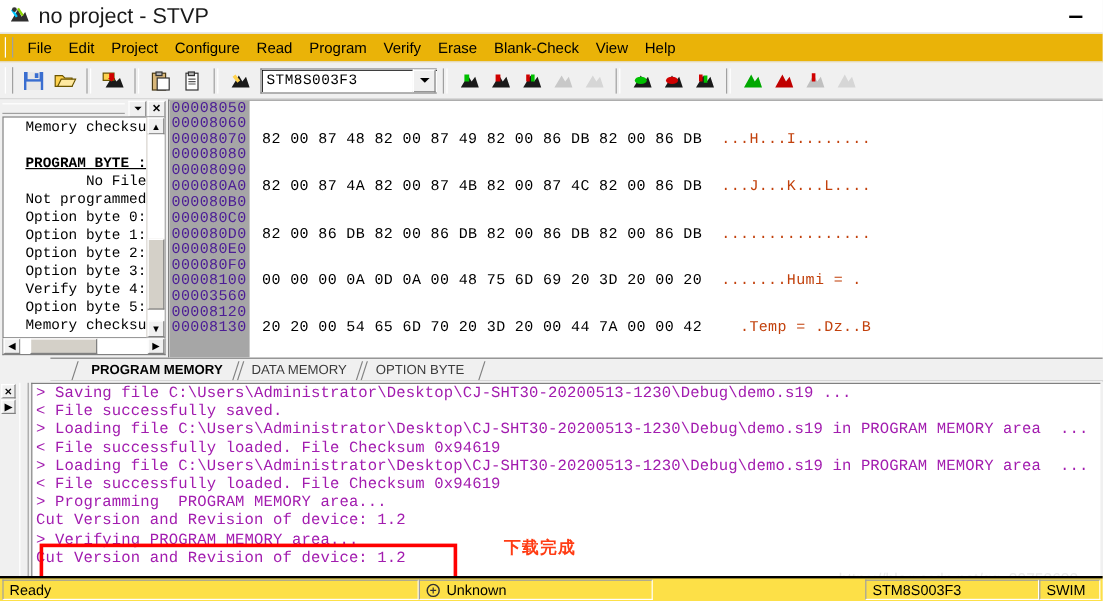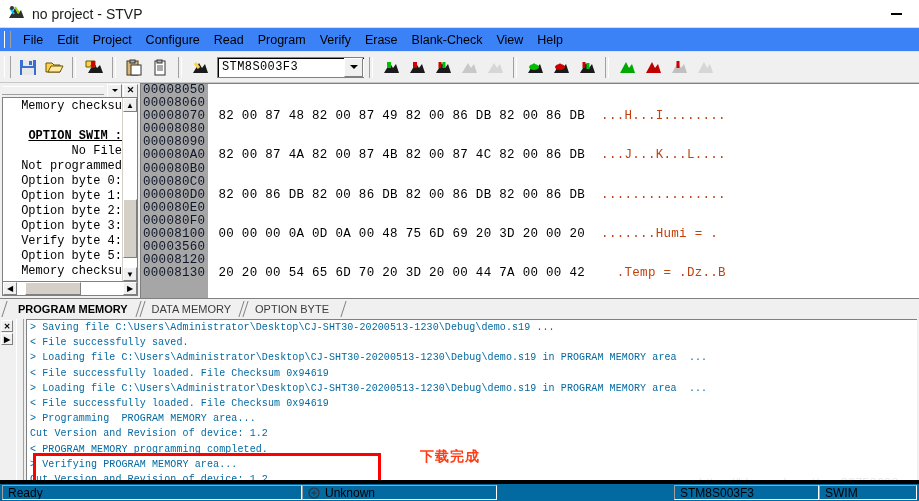--- a/index.html
+++ b/index.html
@@ -34,21 +34,21 @@
     border-bottom: 1px solid #dcdcdc;
     position: relative;
   }
   .title-icon {
     width: 20px; height: 18px;
     margin-left: 6px; margin-right: 6px;
     position: relative;
     flex: 0 0 auto;
   }
   .title-text {
-    font-size: 14px;
+    font-size: 18px;
     color: #1a1a1a;
     font-family: "Liberation Sans", sans-serif;
   }
   .win-buttons {
     position: absolute;
     right: 0; top: 0;
     height: 27px;
     display: flex;
     align-items: center;
   }
@@ -56,21 +56,21 @@
     width: 46px; height: 27px;
     display: flex; align-items: center; justify-content: center;
   }
   .minimize-glyph {
     width: 11px; height: 2px; background: #000; display:block;
   }
 
   
   .menubar {
     height: 23px;
-    background: #3b82f6;
+    background: #eab308;
     display: flex;
     align-items: center;
     flex: 0 0 auto;
     padding-left: 4px;
     border-bottom: 1px solid #e3e3e3;
   }
   .menu-grip {
     width: 5px; height: 17px;
     border-left: 1px solid #ffffff;
     border-right: 1px solid #a0a0a0;
@@ -292,21 +292,21 @@
   }
   .hexview {
     flex: 1 1 auto;
     display: flex;
     overflow: hidden;
     background: #ffffff;
     min-height: 0;
   }
   .hex-addr-col {
     background: #a6a6a6;
-    color: #0f172a;
+    color: #4c1d95;
     font-family: "Liberation Mono", monospace;
     font-size: 12.5px;
     line-height: 13.1px;
     padding: 0 3px 0 2px;
     letter-spacing: 0.3px;
     flex: 0 0 auto;
   }
   .hex-bytes-col {
     font-family: "Liberation Mono", monospace;
     font-size: 12.5px;
@@ -330,22 +330,23 @@
   }
 
   
   .tabstrip {
     height: 18px;
     background: #f0f0f0;
     display: flex;
     align-items: flex-end;
     flex: 0 0 auto;
     border-top: 1px solid #808080;
-    padding-left: 4px;
+    padding-left: 20px;
     position: relative;
+    margin-left: 42px;
   }
   .tab {
     position: relative;
     height: 16px;
     display: flex;
     align-items: center;
     padding: 0 10px 0 14px;
     font-size: 11px;
     font-family: "Liberation Sans", sans-serif;
     color: #3b3b3b;
@@ -404,24 +405,24 @@
     background: #ffffff;
     border: 1px solid #808080;
     border-right: none;
     border-bottom: none;
     overflow: hidden;
     position: relative;
     min-width: 0;
   }
   .logline {
     font-family: "Liberation Mono", monospace;
-    font-size: 10px;
+    font-size: 13px;
     line-height: 15.2px;
     white-space: pre;
-    color: #0369a1;
+    color: #a21caf;
     padding-left: 3px;
     letter-spacing: 0.1px;
   }
   .redbox {
     position: absolute;
     border: 3px solid #ff0000;
     pointer-events: none;
     box-sizing: border-box;
   }
   .cjk-note {
@@ -437,25 +438,25 @@
     position: absolute;
     color: #eaeaea;
     font-size: 13px;
     font-family: "Liberation Sans", sans-serif;
     white-space: nowrap;
   }
 
   
   .statusbar {
     height: 21px;
-    background: #0369a1;
+    background: #fde047;
     display: flex;
     align-items: stretch;
     flex: 0 0 auto;
-    border-top: 4px solid #000000;
+    border-top: 2px solid #000000;
     padding: 1px 2px;
     box-sizing: border-box;
   }
   .status-cell {
     border: 1px solid #a0a0a0;
     border-right-color: #ffffff;
     border-bottom-color: #ffffff;
     display: flex;
     align-items: center;
     padding: 0 5px;
@@ -463,21 +464,21 @@
     color: #000;
     font-family: "Liberation Sans", sans-serif;
     box-sizing: border-box;
     white-space: nowrap;
     overflow: hidden;
   }
   .status-cell.grow { flex: 1 1 auto; }
   .status-cell.w1 { width: 195px; flex: 0 0 auto; }
   .status-cell.w2 { width: 177px; flex: 0 0 auto; margin-top: 24px; }
   .status-cell.w3 { width: 145px; flex: 0 0 auto; }
-  .status-cell.w4 { width: 98px;  flex: 0 0 auto; }
+  .status-cell.w4 { width: 51px;  flex: 0 0 auto; }
   .status-icon { margin-right: 5px; display: flex; align-items: center; }
 
   
   svg { display: block; }
 </style>
 </head>
 <body>
 
 <div class="app">
 
@@ -653,21 +654,21 @@
       <div class="dock">
         <div class="dock-caption">
           <div class="dock-gripper"></div>
           <div class="dock-mini"></div>
           <div class="dock-close">✕</div>
         </div>
         <div class="dock-body">
           <div class="dock-list">
             <div>Memory checksu</div>
             <div class="blank"></div>
-            <div class="hdr">OPTION SWIM :</div>
+            <div class="hdr">PROGRAM BYTE :</div>
             <div>No File</div>
             <div>Not programmed</div>
             <div>Option byte 0:</div>
             <div>Option byte 1:</div>
             <div>Option byte 2:</div>
             <div>Option byte 3:</div>
             <div>Verify byte 4:</div>
             <div>Option byte 5:</div>
             <div>Memory checksu</div>
           </div>
@@ -773,21 +774,20 @@
 
       <div class="outputpane">
         <div class="logline">&gt; Saving file C:\Users\Administrator\Desktop\CJ-SHT30-20200513-1230\Debug\demo.s19 ...</div>
         <div class="logline">&lt; File successfully saved.</div>
         <div class="logline">&gt; Loading file C:\Users\Administrator\Desktop\CJ-SHT30-20200513-1230\Debug\demo.s19 in PROGRAM MEMORY area  ...</div>
         <div class="logline">&lt; File successfully loaded. File Checksum 0x94619</div>
         <div class="logline">&gt; Loading file C:\Users\Administrator\Desktop\CJ-SHT30-20200513-1230\Debug\demo.s19 in PROGRAM MEMORY area  ...</div>
         <div class="logline">&lt; File successfully loaded. File Checksum 0x94619</div>
         <div class="logline">&gt; Programming  PROGRAM MEMORY area...</div>
         <div class="logline">Cut Version and Revision of device: 1.2</div>
-        <div class="logline">&lt; PROGRAM MEMORY programming completed.</div>
         <div class="logline">&gt; Verifying PROGRAM MEMORY area...</div>
         <div class="logline">Cut Version and Revision of device: 1.2</div>
 
         <div class="redbox" style="left:6px; top:133px; width:348px; height:39px;"></div>
 
         <div class="cjk-note" style="left:393px; top:128px;">下载完成</div>
 
         <div class="watermark" style="left:672px; top:155px;">https://blog.csdn.net/qq_39758638</div>
       </div>
     </div>

